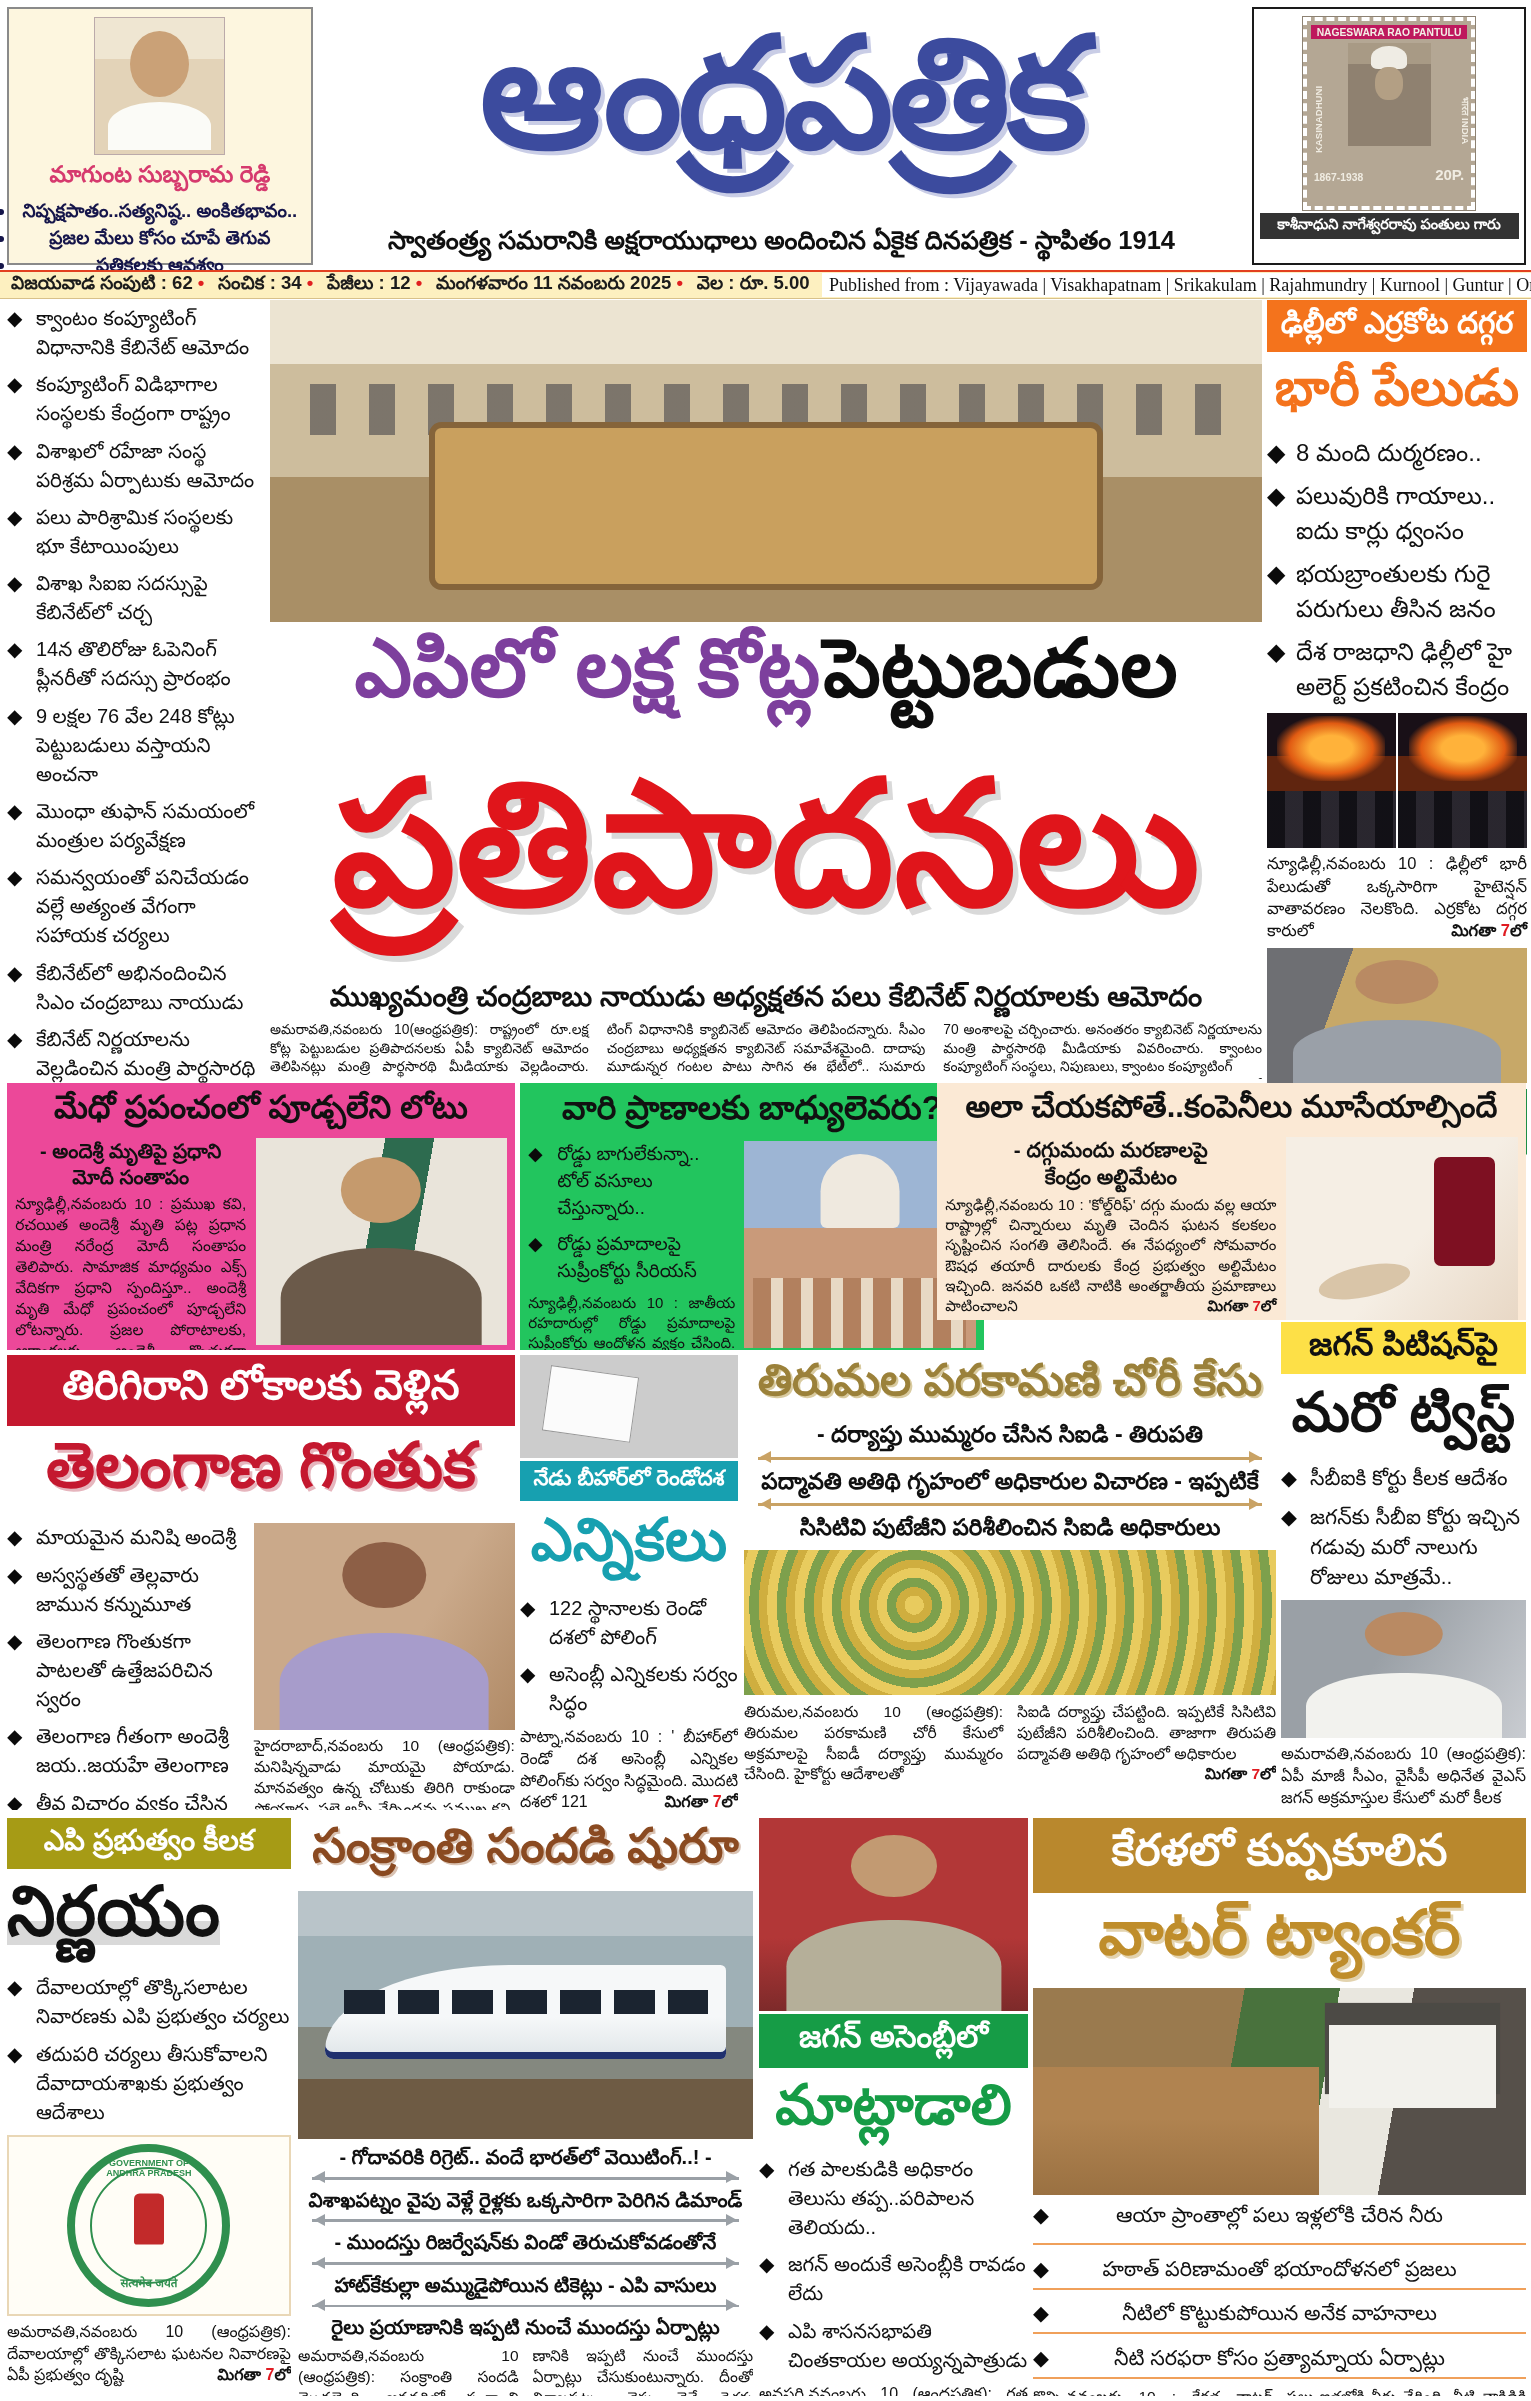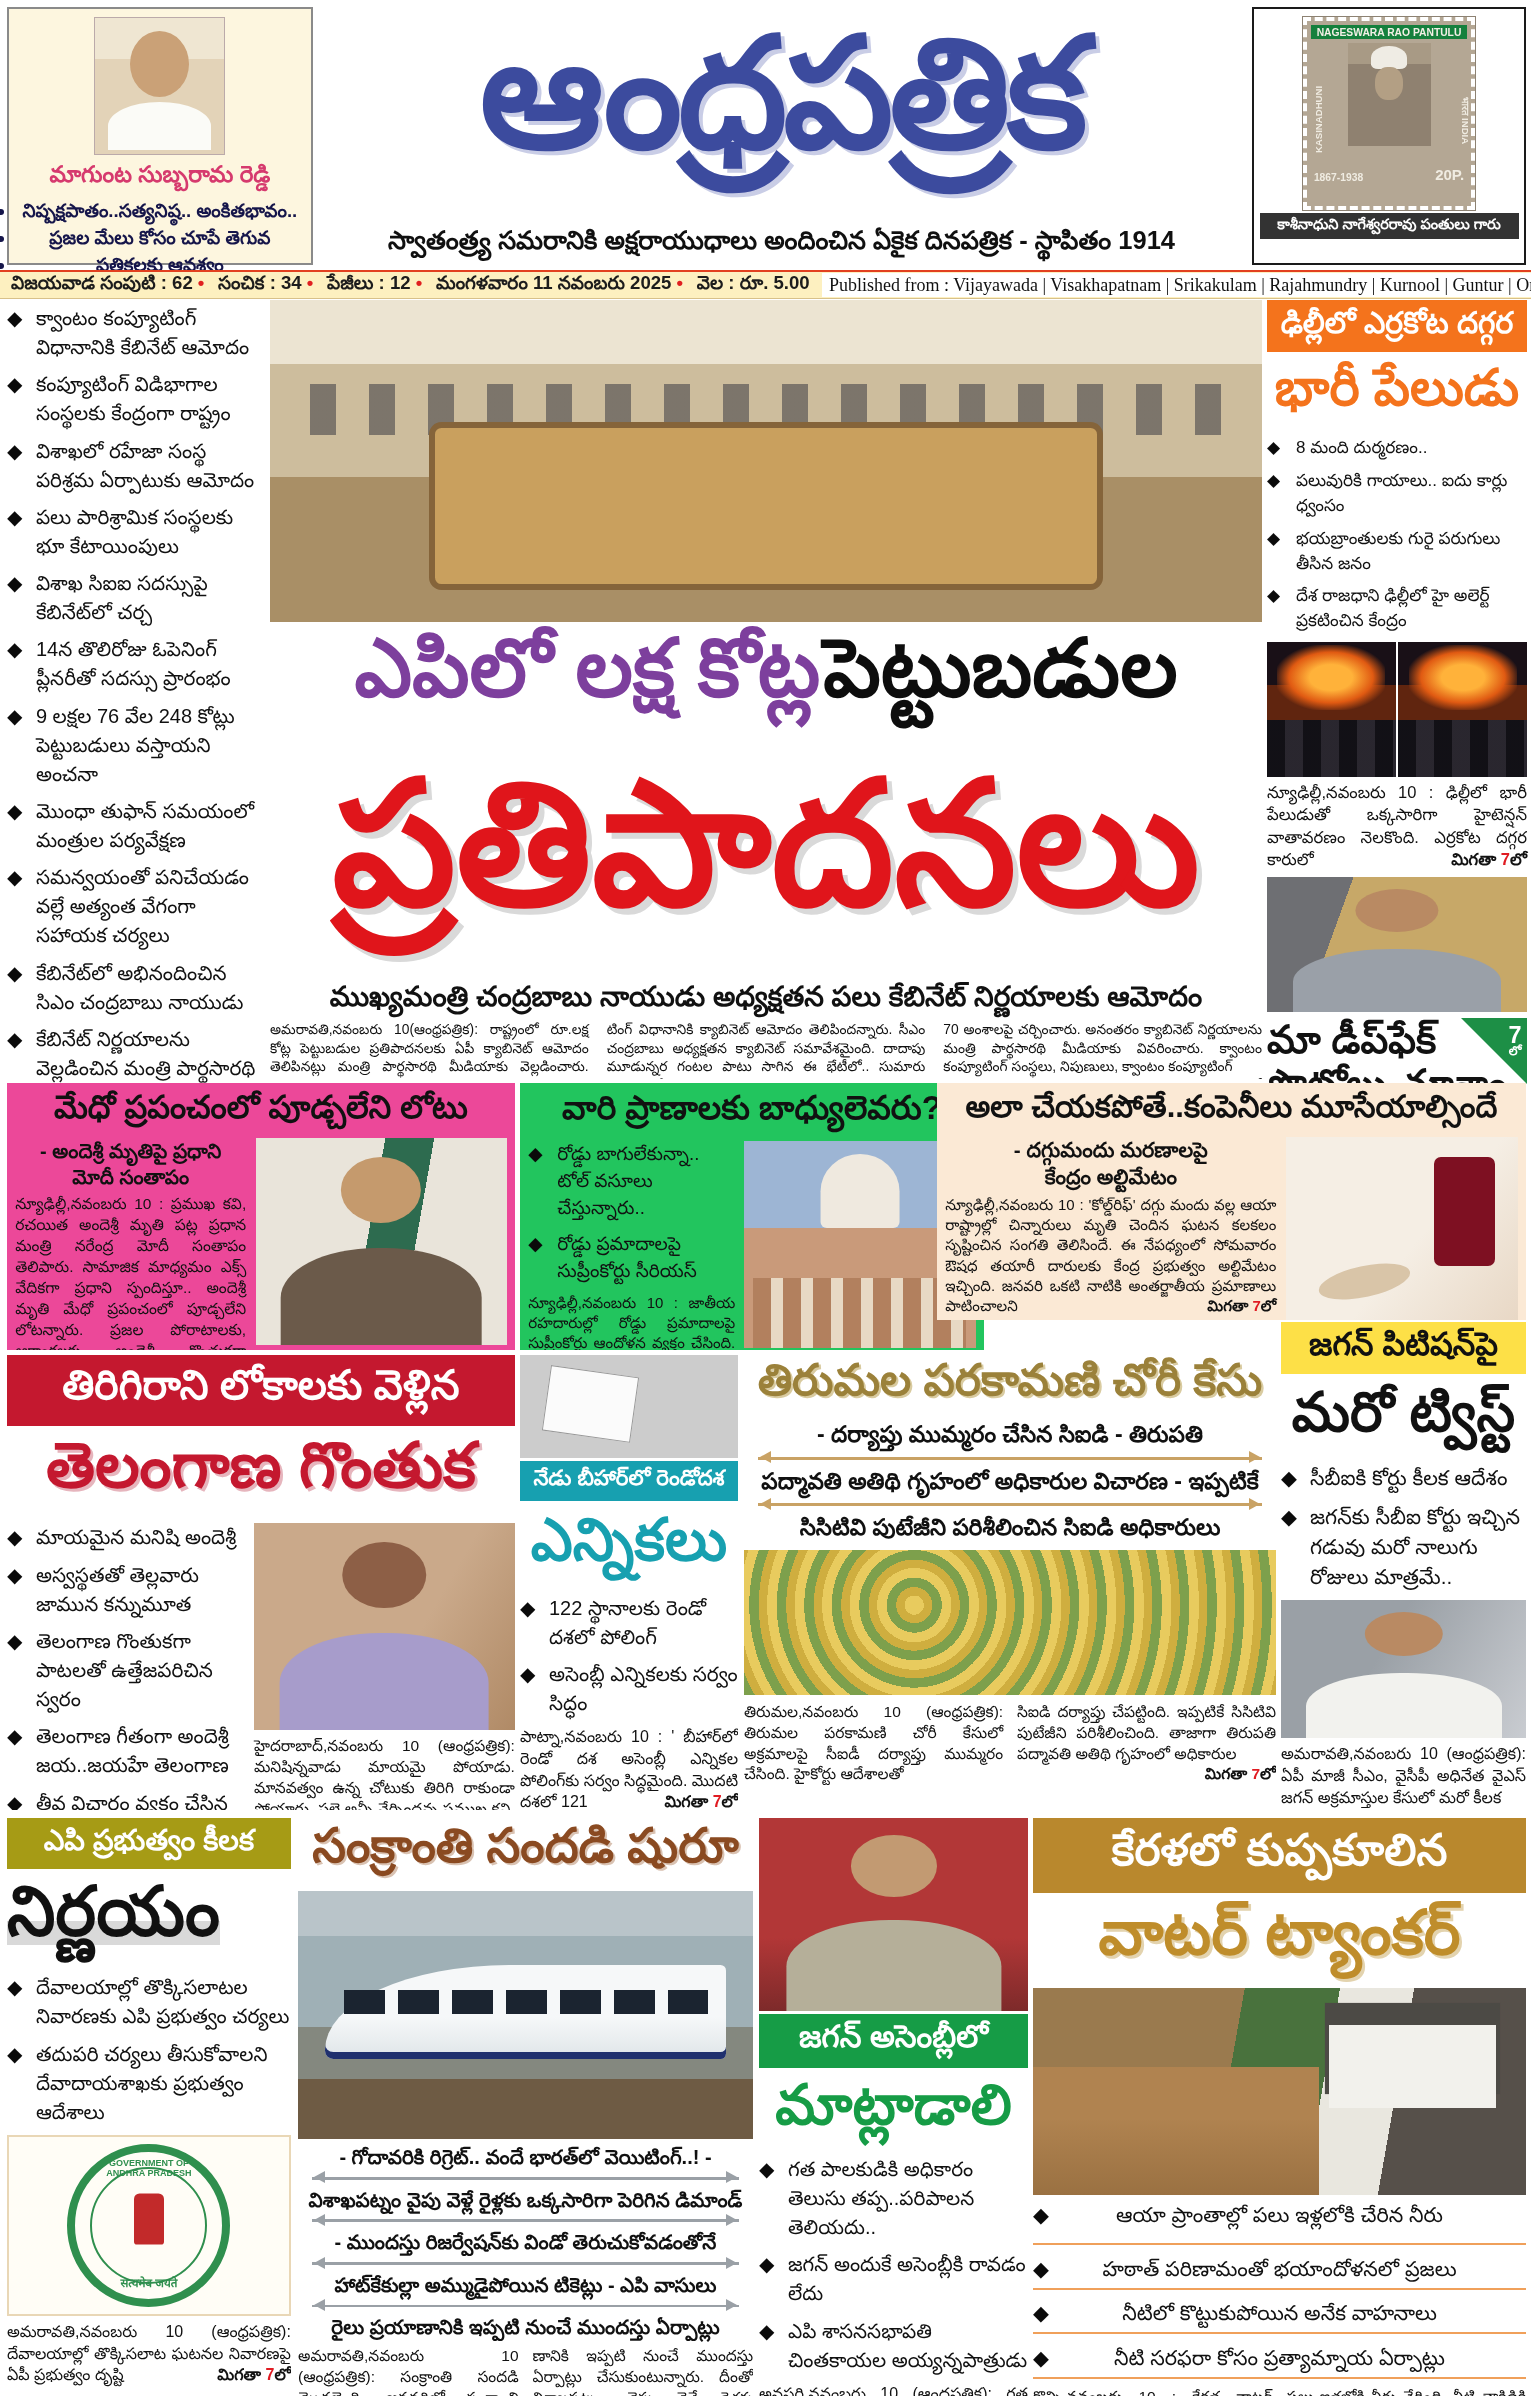--- a/index.html
+++ b/index.html
@@ -13,21 +13,21 @@
     background:linear-gradient(180deg,#efe6d2 0 30%,#e3d3b8 30% 100%)}
   #founder-photo .head{position:relative;top:12.4px;margin:0 auto;width:59px;height:66px;border-radius:50%;background:#caa177}
   #founder-photo .shirt{position:relative;top:18px;margin:0 auto;width:103px;height:48px;border-radius:60% 60% 0 0;background:#fbfbf7}
   #founder-name{color:#d63a6e;font-size:23px;font-weight:bold;margin:2.8px 0 5.5px}
   .founder-line{font-size:18.6px;font-weight:bold;color:#15154a;line-height:1.45}
   #masthead-title{left:313px;top:0px;width:937px;height:227px;display:flex;align-items:center;justify-content:center;
     color:#3c4b9e;font-size:155px;font-weight:bold;text-shadow:4.1px 4.1px 0 #c9cde6;letter-spacing:-4.1px;white-space:nowrap}
   #masthead-tagline{left:313px;top:226px;width:937px;font-size:25.5px;font-weight:bold;color:#101010;text-align:center}
   #stamp-box{left:1252px;top:6.9px;width:274px;height:258px;border:2.8px solid #1a1a1a;background:#fff;padding:5.5px;text-align:center}
   #stamp{width:172px;height:193px;margin:2.8px auto 1.4px;background:#b4a794;border:4.1px dashed #fff;outline:1.4px solid #8d8273;position:relative;padding:4.1px}
-  #stamp .stamp-top{font-size:10.3px;font-weight:bold;color:#f3efe6;background:#15803d;padding:1.4px 0}
+  #stamp .stamp-top{font-size:10.3px;font-weight:bold;color:#f3efe6;background:#be185d;padding:1.4px 0}
   #stamp .stamp-face{position:relative;margin:4.1px auto;width:83px;height:103px;background:linear-gradient(180deg,#a89a85 0 20%,#8f8170 20% 100%)}
   #stamp .cap{position:absolute;top:2.8px;left:23.4px;width:36px;height:23.4px;border-radius:50% 50% 20% 20%;background:#efece4}
   #stamp .face{position:absolute;top:23.4px;left:27.5px;width:27.5px;height:33px;border-radius:45%;background:#b39f84}
   #stamp .side-l,#stamp .side-r{position:absolute;top:50%;font-size:9.6px;font-weight:bold;color:#efe;color:#f0ece2;white-space:nowrap}
   #stamp .side-l{left:-22px;transform:rotate(-90deg)}
   #stamp .side-r{right:-18px;transform:rotate(90deg)}
   #stamp .years{position:absolute;left:6.9px;bottom:23.4px;font-size:10.3px;color:#f0ece2;font-weight:bold}
   #stamp .value{position:absolute;right:6.9px;bottom:23.4px;font-size:15px;color:#f0ece2;font-weight:bold}
   #stamp-caption{background:#333;color:#fff;font-size:14.5px;font-weight:bold;padding:2.8px 1.4px;margin-top:2.8px}
   
@@ -167,21 +167,21 @@
     <div class="body-text" style="flex:1;font-size:13.8px">టింగ్ విధానానికి క్యాబినెట్ ఆమోదం తెలిపిందన్నారు. సీఎం చంద్రబాబు అధ్యక్షతన క్యాబినెట్ సమావేశమైంది. దాదాపు మూడున్నర గంటల పాటు సాగిన ఈ భేటీలో.. సుమారు అజెండాలోని</div>
     <div class="body-text" style="flex:1;font-size:13.8px">
       <span>70 అంశాలపై చర్చించారు. అనంతరం క్యాబినెట్ నిర్ణయాలను మంత్రి పార్థసారథి మీడియాకు వివరించారు. క్వాంటం కంప్యూటింగ్ సంస్థలు, నిపుణులు, క్వాంటం కంప్యూటింగ్</span>
       <span class="cont"><span>మిగతా </span><span class="c7">7</span><span>లో</span></span>
     </div>
   </div>
 
   <div class="abs" style="left:1267px;top:300px;width:260px">
     <div class="kicker" style="background:#f4731c;font-size:30px;padding:5.5px 2.8px">ఢిల్లీలో ఎర్రకోట దగ్గర</div>
     <div class="center" style="color:#f4731c;font-size:51px;font-weight:bold;margin:5.5px 0 6.9px">భారీ పేలుడు</div>
-    <ul class="bullets" style="font-size:17px">
+    <ul class="bullets" style="font-size:24px">
         <li>8 మంది దుర్మరణం..</li>
         <li>పలువురికి గాయాలు.. ఐదు కార్లు ధ్వంసం</li>
         <li>భయబ్రాంతులకు గురై పరుగులు తీసిన జనం</li>
         <li>దేశ రాజధాని ఢిల్లీలో హై అలెర్ట్ ప్రకటించిన కేంద్రం</li>
       </ul>
     <div style="display:flex;gap:2.8px;margin:4.1px 0">
       <div class="photo fire" style="flex:1;height:135px"></div>
       <div class="photo fire" style="flex:1;height:135px"></div>
     </div>
     <div class="body-text" style="font-size:16.5px">

